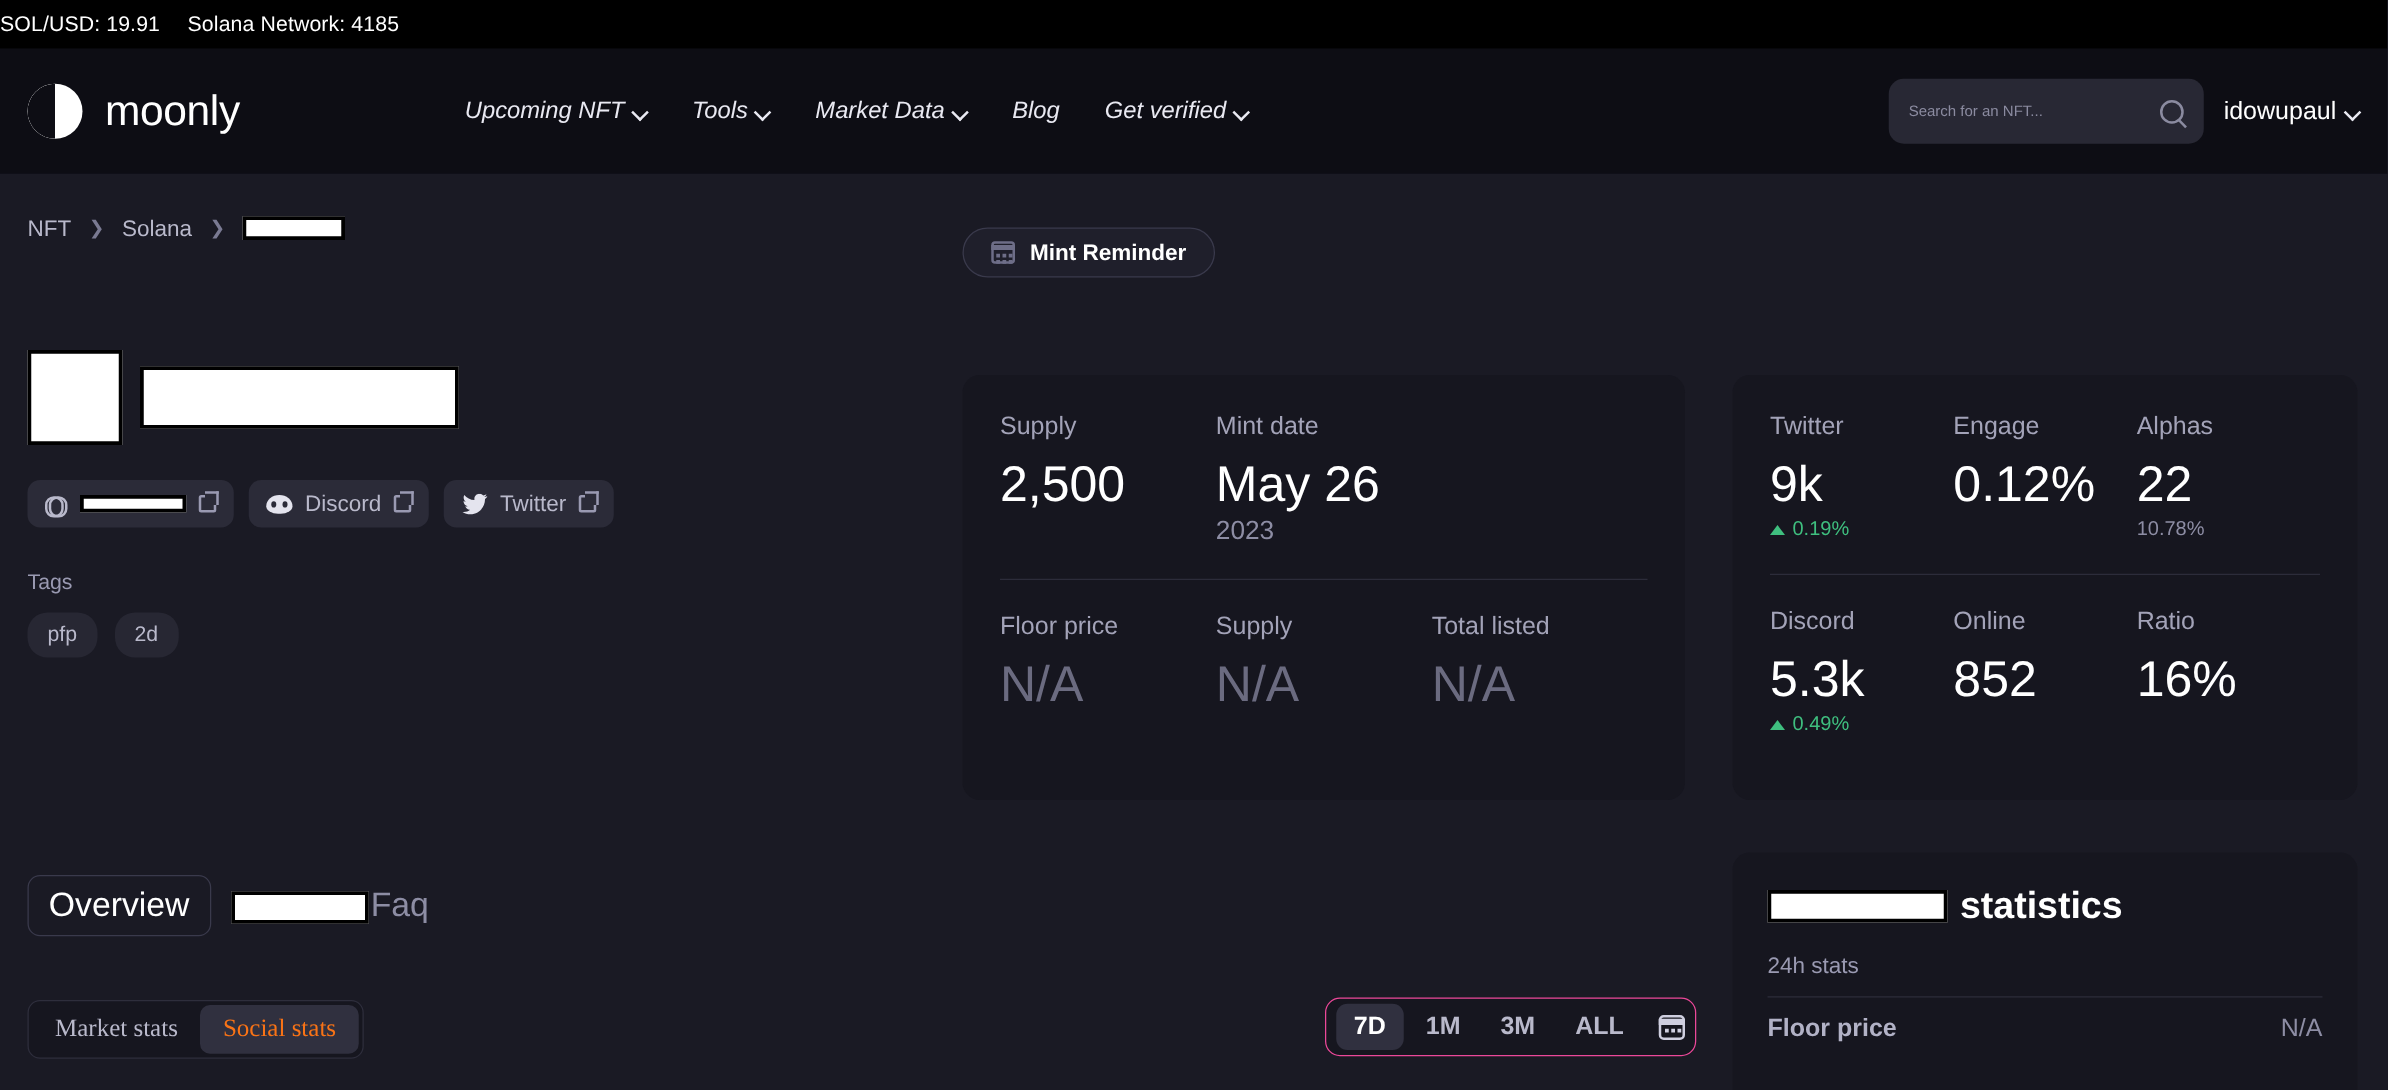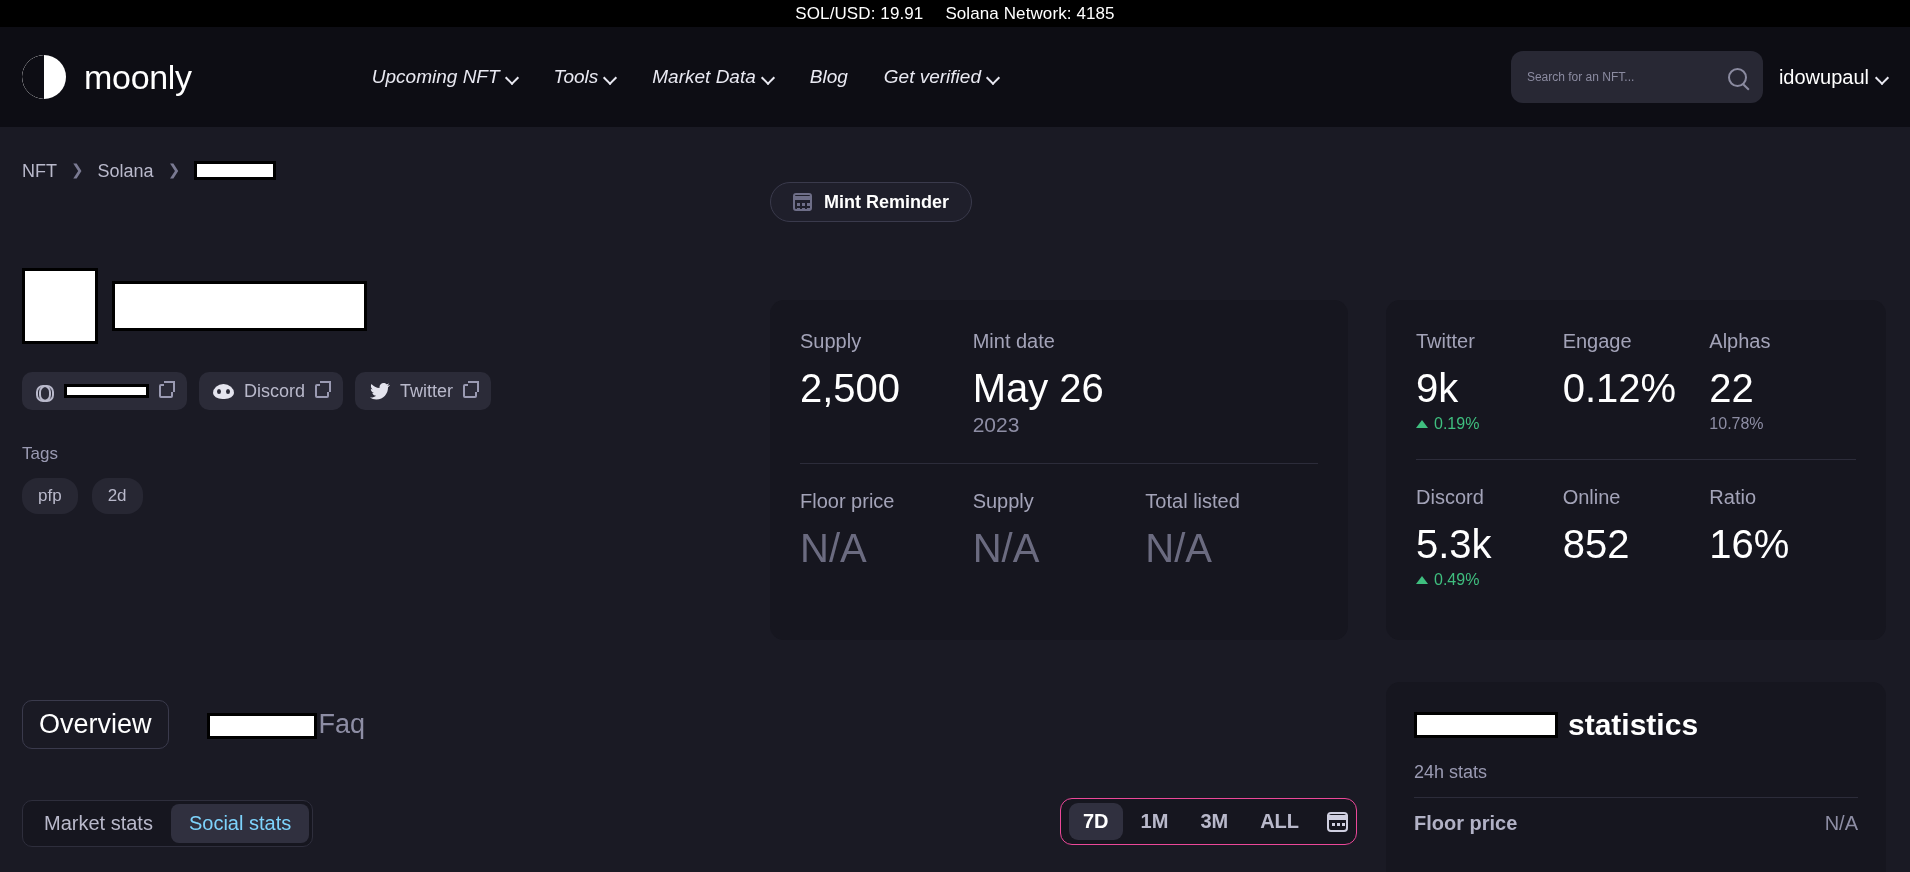--- a/index.html
+++ b/index.html
@@ -6,23 +6,23 @@
   html, body {
     width: 1910px; height: 872px;
     background: #1a1a24;
     font-family: "Liberation Sans", sans-serif;
     overflow: hidden;
   }
   body { position: relative; }
 
   
   .ticker {
-    height: 27px;
+    height: 39px;
     background: #000000;
-    display: flex; align-items: center; justify-content: center;
+    display: flex; align-items: center; 
     gap: 22px;
     color: #ffffff;
     font-size: 17px;
     letter-spacing: 0.1px;
   }
 
   
   .topnav {
     height: 100px;
     background: #0d0d14;
@@ -206,35 +206,35 @@
     border: 2px solid #ffffff; border-radius: 50%;
     position: relative; vertical-align: 3px; margin-right: 8px;
   }
   .sol-ico::after {
     content: ""; position: absolute; left: 50%; top: 50%;
     width: 8px; height: 8px; background: #ffffff; border-radius: 50%;
     transform: translate(-50%, -50%);
   }
 
   
-  .tabs { position: absolute; left: 22px; top: 700px; display: flex; align-items: center; gap: 22px; }
+  .tabs { position: absolute; left: 22px; top: 700px; display: flex; align-items: center; }
   .tab {
     font-size: 27px; color: #8d8da4; cursor: pointer; padding: 8px 16px;
     border-radius: 10px;
   }
   .tab.active { color: #ffffff; border: 1px solid #3a3a4c; }
   .tab-redact { width: 110px; height: 26px; margin-right: 2px; }
 
   .statstoggle {
     position: absolute; left: 22px; top: 800px;
     display: flex; border: 1px solid #2e2e3c; border-radius: 10px;
-    background: #16161f; padding: 3px;
+    background: #16161f; padding: 3px; font-family: Liberation Serif, serif;
   }
   .seg { padding: 8px 18px; border-radius: 8px; font-size: 20px; color: #b9b9cb; cursor: pointer; }
-  .seg.active { background: #30303f; color: #7dd3fc; }
+  .seg.active { background: #30303f; color: #f97316; }
 
   .rangebar {
     position: absolute; left: 1060px; top: 798px;
     display: flex; align-items: center; gap: 4px;
     border: 1px solid #ec4899; border-radius: 12px;
     background: #16161f; padding: 4px 8px;
   }
   .range { padding: 7px 14px; border-radius: 9px; font-size: 20px; color: #b9b9cb; cursor: pointer; font-weight: 700; }
   .range.active { background: #30303f; color: #ffffff; }
   .cal2 {

